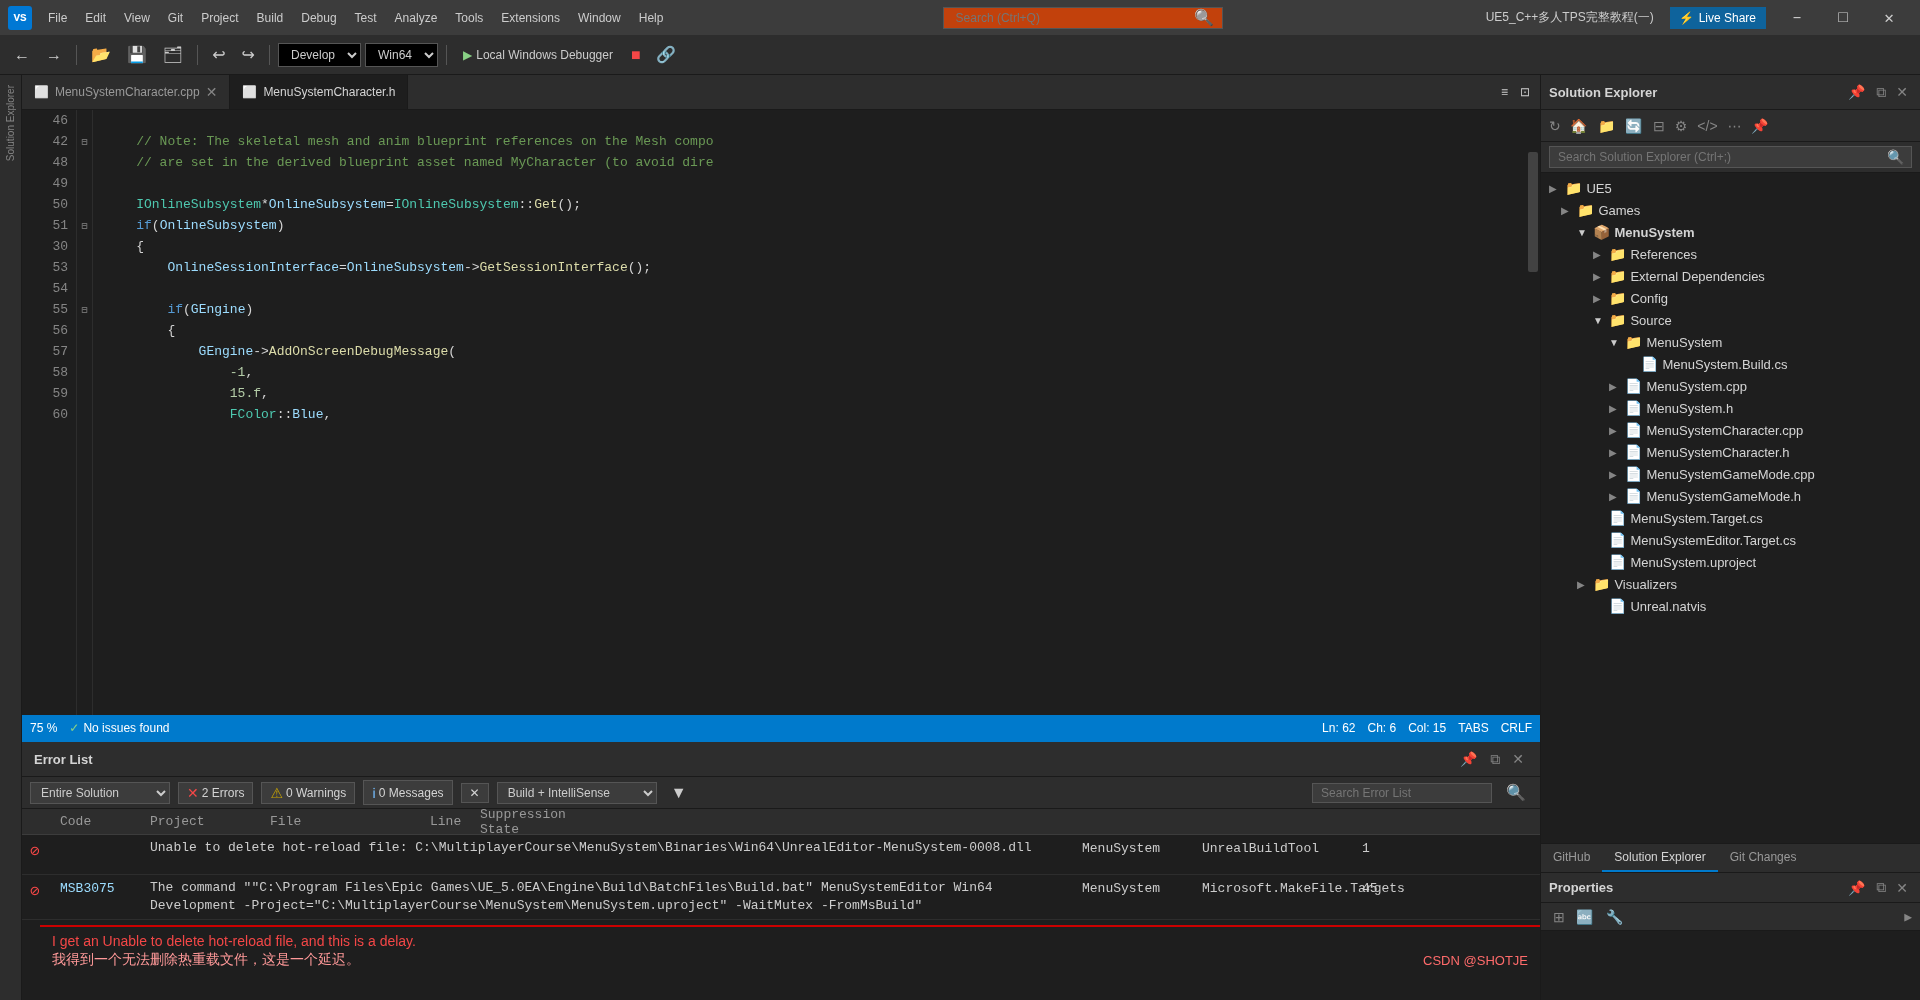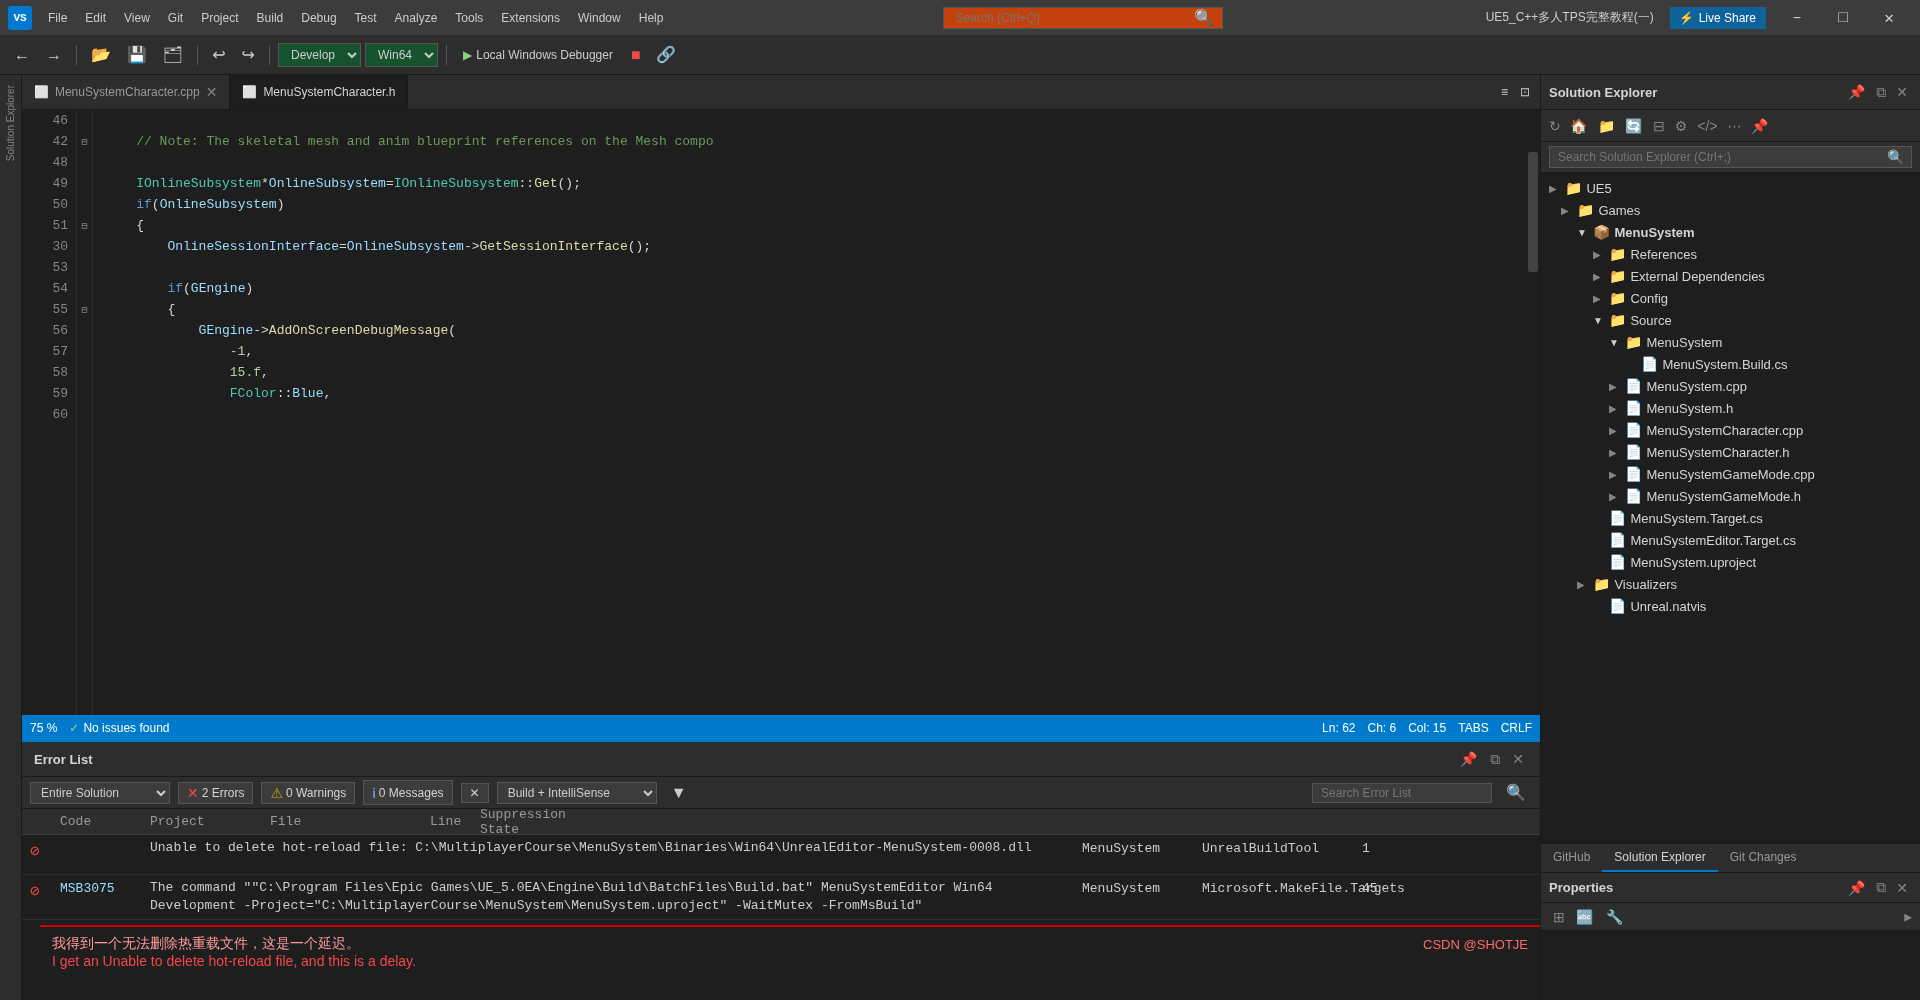--- a/index.html
+++ b/index.html
@@ -68,21 +68,21 @@
       padding: 0 8px;
       gap: 4px;
       border-bottom: 1px solid #1a1a1a;
     }
     .toolbar-btn {
       color: #cccccc; font-size: 16px; padding: 4px 6px; cursor: pointer; border: none;
       background: transparent;
     }
     .toolbar-separator { width: 1px; height: 20px; background: #555; margin: 0 4px; }
     .toolbar-dropdown {
-      background: #14532d; border: 1px solid #555; color: #ccc;
+      background: #000000; border: 1px solid #555; color: #ccc;
       padding: 3px 8px; font-size: 12px; cursor: pointer;
       font-family: 'Segoe UI', sans-serif;
     }
     .toolbar-run-btn {
       background: transparent; border: none; color: #cccccc; 
       font-size: 12px; padding: 4px 8px; cursor: pointer;
       font-family: 'Segoe UI', sans-serif;
       display: flex; align-items: center; gap: 4px;
     }
 
@@ -540,20 +540,23 @@
             <div style="height:21px;"></div>
             <div style="height:21px;"></div>
             <div style="height:21px;"></div>
           </div>
 
           <div class="code-content" style="cursor:text;">
             <div class="code-line">&nbsp;</div>
             <div class="code-line">
               <span class="c-comment">&nbsp;&nbsp;&nbsp;&nbsp;// Note: The skeletal mesh and anim blueprint references on the Mesh compo</span>
             </div>
+            <div class="code-line">
+              <span class="c-comment">&nbsp;&nbsp;&nbsp;&nbsp;// are set in the derived blueprint asset named MyCharacter (to avoid dire</span>
+            </div>
             <div class="code-line">&nbsp;</div>
             <div class="code-line">
               <span class="c-type">&nbsp;&nbsp;&nbsp;&nbsp;IOnlineSubsystem</span>
                   <span class="c-punct">* </span>
                   <span class="c-var">OnlineSubsystem</span>
                   <span class="c-punct"> = </span>
                   <span class="c-type">IOnlineSubsystem</span>
                   <span class="c-punct">::</span>
                   <span class="c-func">Get</span>
                   <span class="c-punct">();</span>
@@ -874,22 +877,22 @@
         <button class="se-btn">🔤</button>
         <button class="se-btn">🔧</button>
         <span style="margin-left:auto; color:#858585;">▶</span>
       </div>
     </div>
   </div>
 </div>
 
 <div style="position:absolute; bottom:25px; left:40px; right:380px; background:rgba(30,30,30,0.9); 
      border-top: 2px solid #cc0000; padding: 6px 12px; z-index:100;">
+  <div style="display:flex; align-items:center; gap:12px;">
+    <span style="color:#f44747; font-size:14px; font-family:'Segoe UI',sans-serif;">I get an Unable to delete hot-reload file, and this is a delay.</span>
+  </div>
   <div style="display:flex; align-items:center; gap:12px; margin-top:2px;">
     <span style="color:#ff9999; font-size:14px; font-family:'Segoe UI',sans-serif;">我得到一个无法删除热重载文件，这是一个延迟。</span>
     <span style="margin-left:auto; color:#ff6b6b; font-size:13px; font-family:'Segoe UI',sans-serif;">CSDN @SHOTJE</span>
   </div>
-  <div style="display:flex; align-items:center; gap:12px;">
-    <span style="color:#f44747; font-size:14px; font-family:'Segoe UI',sans-serif;">I get an Unable to delete hot-reload file, and this is a delay.</span>
-  </div>
 </div>
 
 </div>
 
 </body></html>

